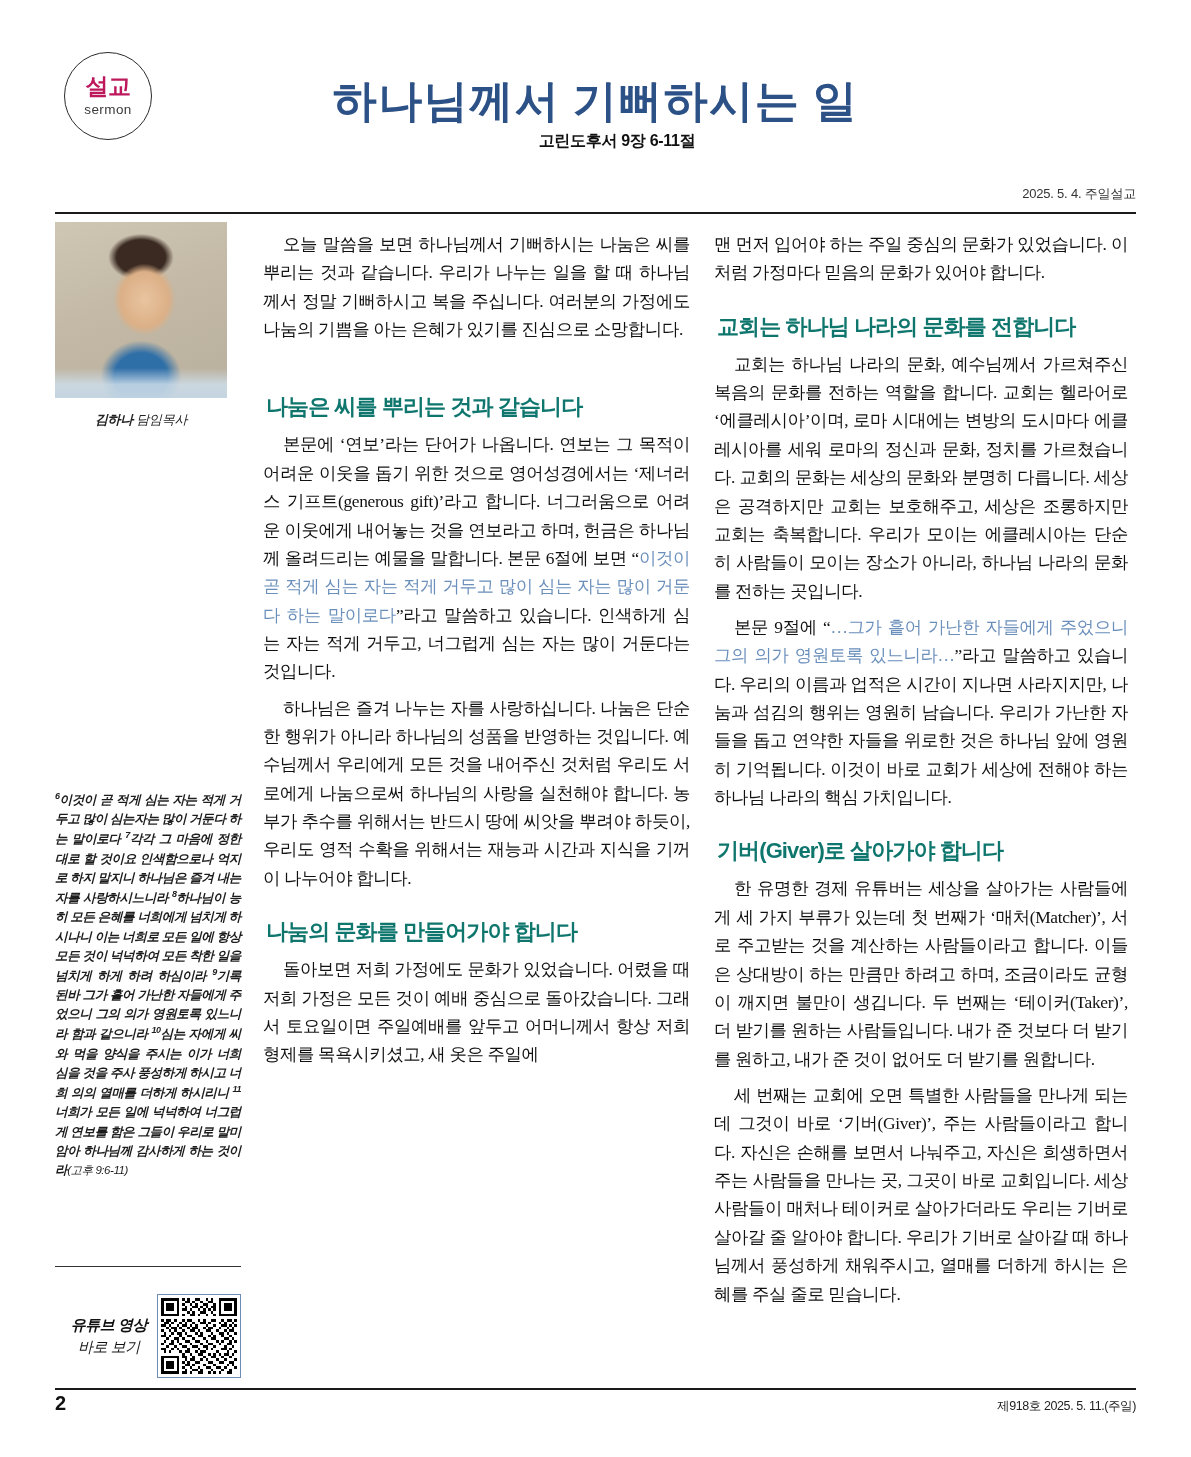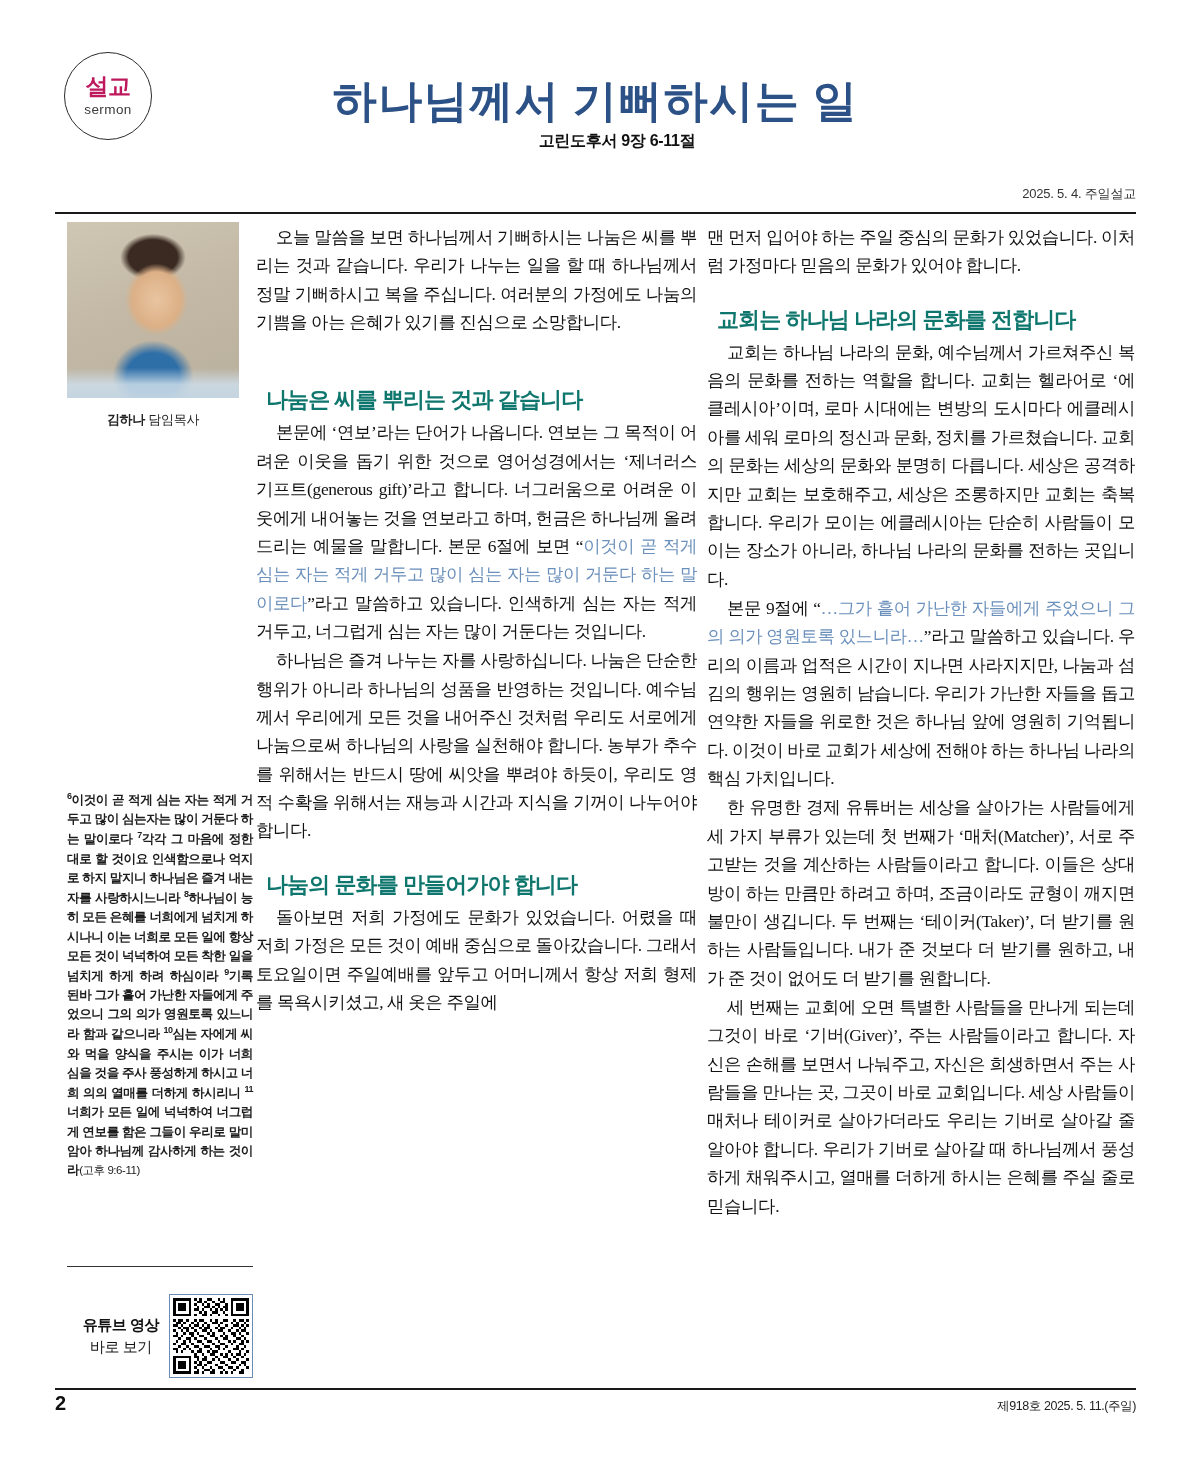--- a/index.html
+++ b/index.html
@@ -101,23 +101,24 @@
   
   .content {
     position: absolute;
     left: 55px;
     top: 222px;
     width: 1081px;
     height: 1155px;
   }
   .col-left {
     position: absolute;
-    left: 12px;
+    left: 0;
     top: 0;
     width: 186px;
+    font-style: italic;
   }
   .col-mid {
     position: absolute;
     left: 200px;
     top: 0;
     width: 443px;
   }
   .col-right {
     position: absolute;
     left: 651px;
@@ -211,21 +212,21 @@
     height: 84px;
     border: 1.6px solid #6d8cb5;
     padding: 3px;
     background: #fff;
     box-sizing: border-box;
   }
   .qr-canvas { width: 100%; height: 100%; display: block; }
 
   
   p.body {
-    margin: 1px;
+    margin: 8px;
     font-family: "Liberation Serif", "DejaVu Serif", serif;
     font-size: 17.4px;
     line-height: 1.63;
     text-align: justify;
     text-indent: 1.15em;
     color: #111;
     letter-spacing: -0.35px;
     word-break: break-all;
   }
   p.body.noindent { text-indent: 0; }
@@ -562,20 +563,21 @@
     </div>
 
     <div class="col-right">
 
       <p class="body noindent">맨 먼저 입어야 하는 주일 중심의 문화가 있었습니다. 이처럼 가정마다 믿음의 문화가 있어야 합니다.</p>
 
       <h3 class="section">교회는 하나님 나라의 문화를 전합니다</h3>
       <p class="body">교회는 하나님 나라의 문화, 예수님께서 가르쳐주신 복음의 문화를 전하는 역할을 합니다. 교회는 헬라어로 ‘에클레시아’이며, 로마 시대에는 변방의 도시마다 에클레시아를 세워 로마의 정신과 문화, 정치를 가르쳤습니다. 교회의 문화는 세상의 문화와 분명히 다릅니다. 세상은 공격하지만 교회는 보호해주고, 세상은 조롱하지만 교회는 축복합니다. 우리가 모이는 에클레시아는 단순히 사람들이 모이는 장소가 아니라, 하나님 나라의 문화를 전하는 곳입니다.</p>
       <p class="body"><span>본문 9절에 “</span><span class="quote">…그가 흩어 가난한 자들에게 주었으니 그의 의가 영원토록 있느니라…</span><span>”라고 말씀하고 있습니다. 우리의 이름과 업적은 시간이 지나면 사라지지만, 나눔과 섬김의 행위는 영원히 남습니다. 우리가 가난한 자들을 돕고 연약한 자들을 위로한 것은 하나님 앞에 영원히 기억됩니다. 이것이 바로 교회가 세상에 전해야 하는 하나님 나라의 핵심 가치입니다.</span></p>
 
+      <h3 class="section">기버(Giver)로 살아가야 합니다</h3>
       <p class="body">한 유명한 경제 유튜버는 세상을 살아가는 사람들에게 세 가지 부류가 있는데 첫 번째가 ‘매처(Matcher)’, 서로 주고받는 것을 계산하는 사람들이라고 합니다. 이들은 상대방이 하는 만큼만 하려고 하며, 조금이라도 균형이 깨지면 불만이 생깁니다. 두 번째는 ‘테이커(Taker)’, 더 받기를 원하는 사람들입니다. 내가 준 것보다 더 받기를 원하고, 내가 준 것이 없어도 더 받기를 원합니다.</p>
       <p class="body">세 번째는 교회에 오면 특별한 사람들을 만나게 되는데 그것이 바로 ‘기버(Giver)’, 주는 사람들이라고 합니다. 자신은 손해를 보면서 나눠주고, 자신은 희생하면서 주는 사람들을 만나는 곳, 그곳이 바로 교회입니다. 세상 사람들이 매처나 테이커로 살아가더라도 우리는 기버로 살아갈 줄 알아야 합니다. 우리가 기버로 살아갈 때 하나님께서 풍성하게 채워주시고, 열매를 더하게 하시는 은혜를 주실 줄로 믿습니다.</p>
     </div>
   </div>
 
   <div class="rule-bottom"></div>
   <div class="footer">
     <div class="page-num">2</div>
     <div class="issue-info">제918호 2025. 5. 11.(주일)</div>
   </div>

